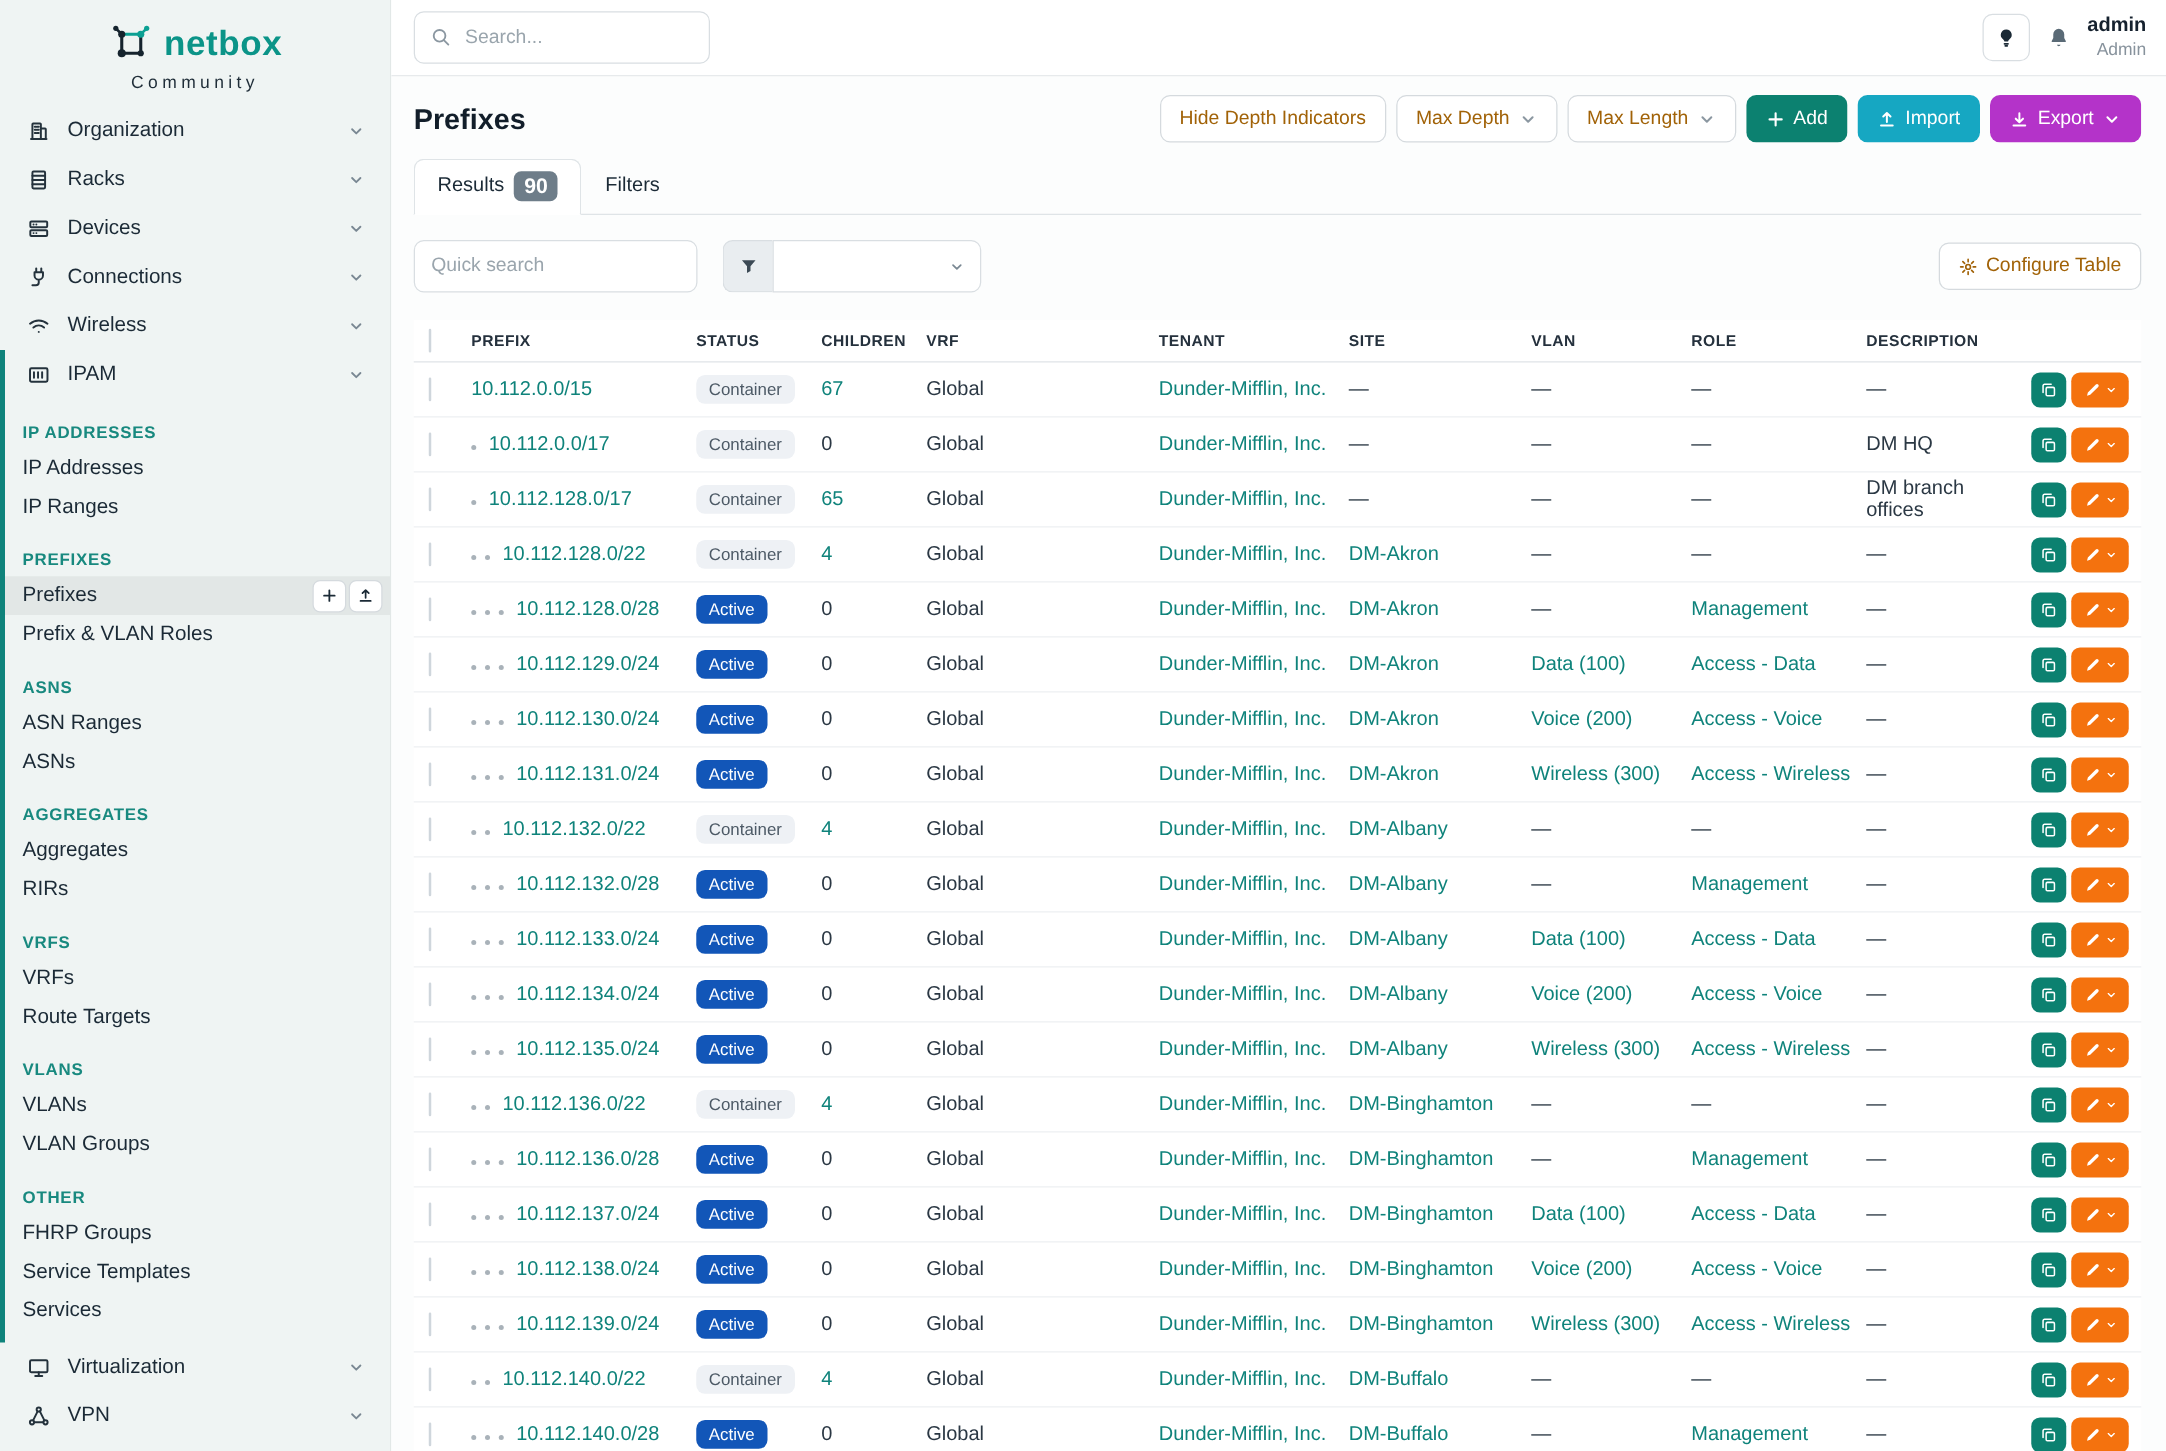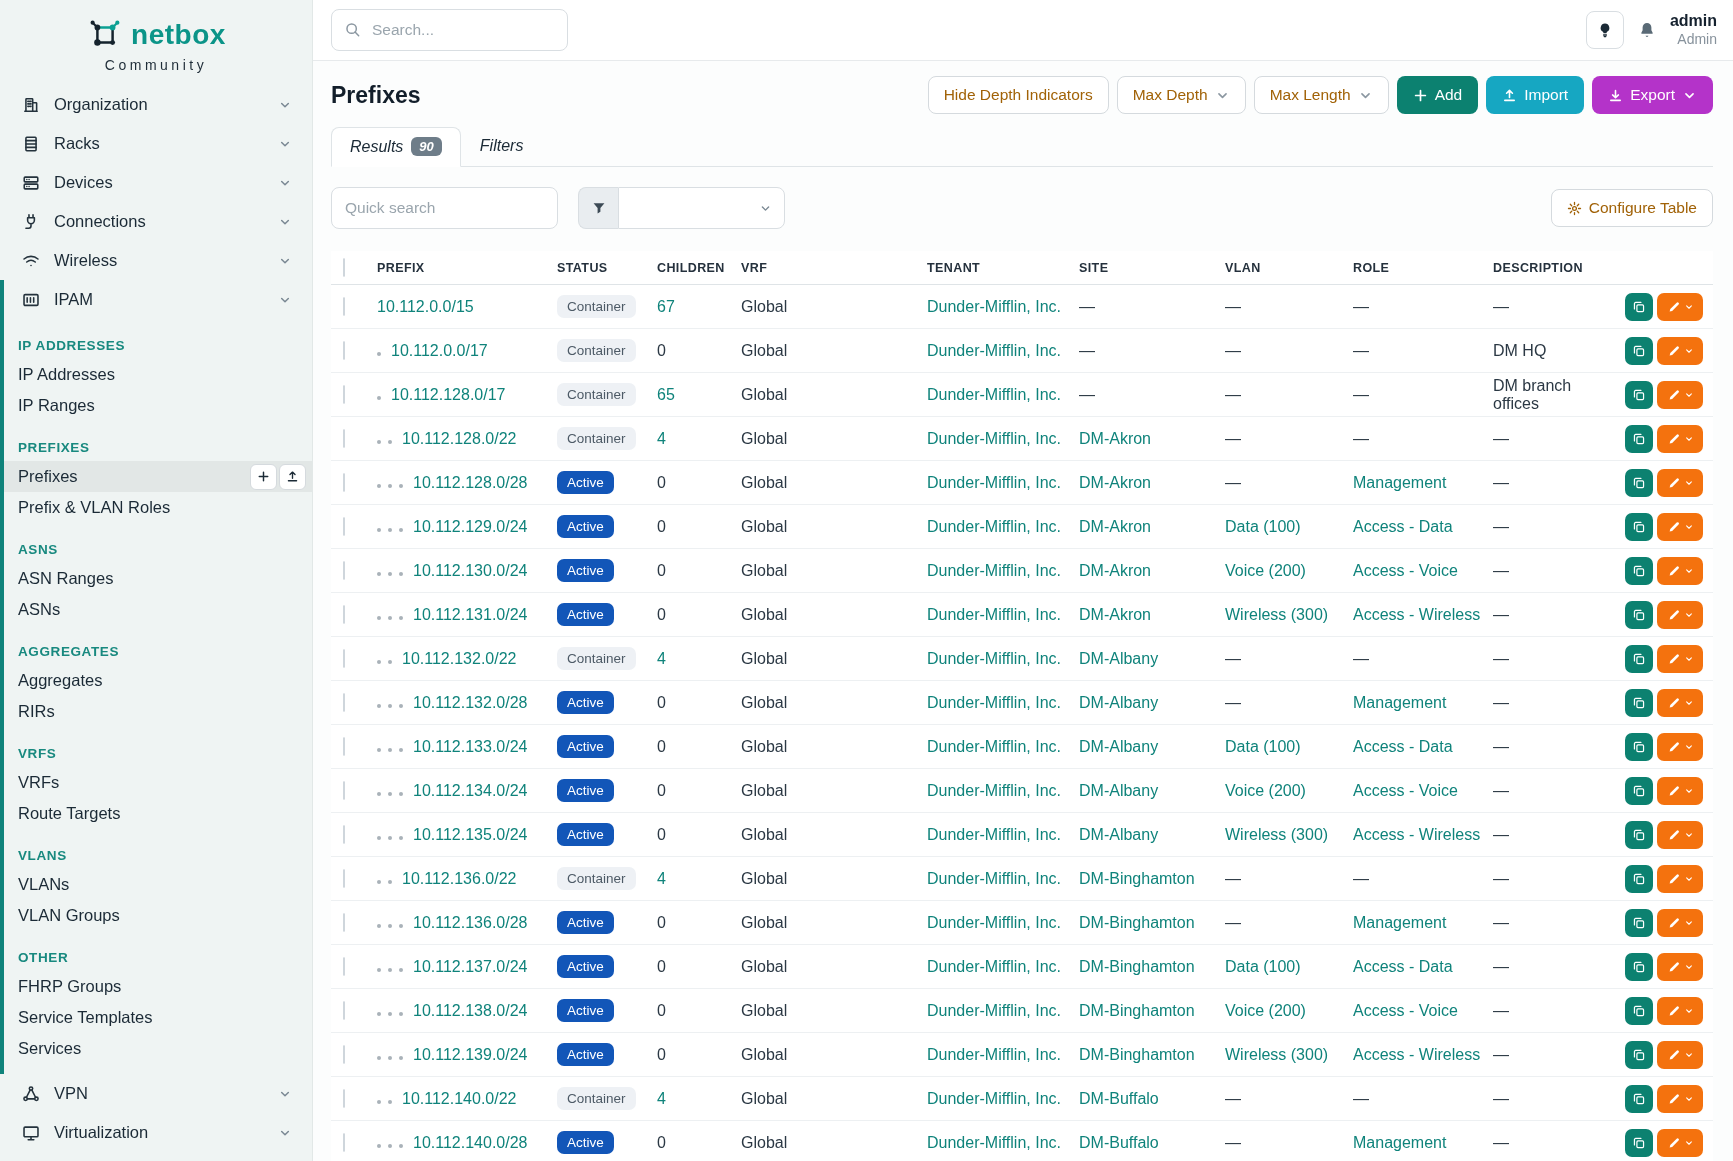--- a/index.html
+++ b/index.html
@@ -58,23 +58,23 @@
   .btn{display:inline-flex;align-items:center;gap:7px;height:38px;padding:0 15px;border-radius:8px;font-size:15.5px;border:1px solid transparent;cursor:pointer;font-family:inherit;}
   .btn .ic{width:15px;height:15px;}
   .btn-default{background:#fff;border-color:#d5dade;color:#a16207;}
   .btn-default .chev{color:#8b97a1;}
   .btn-add{background:var(--c-add-button);color:#fff;align-items:center;}
   .btn-import{background:var(--c-import-button);color:#fff;}
   .btn-export{background:var(--c-export-button);color:#fff;}
   .chev{width:13px;height:13px;}
 
   .tabs{margin-top:12px;display:flex;border-bottom:1px solid var(--border);}
-  .tab{display:flex;align-items:center;gap:8px;padding:9px 18px 10px;font-size:16px;color:#1b2a36;cursor:pointer;border:1px solid transparent;font-style:italic;}
+  .tab{display:flex;align-items:center;gap:8px;padding:9px 18px 10px;font-size:16px;color:#1b2a36;cursor:pointer;border:1px solid transparent;}
   .tab.active{background:#fff;border-color:var(--border);border-bottom-color:#fff;border-radius:8px 8px 0 0;margin-bottom:-1px;}
-  .count-badge{background:var(--c-results-badge);color:#fff;font-size:13px;font-weight:600;border-radius:6px;padding:2px 8px;}
+  .count-badge{background:var(--c-results-badge);color:#fff;font-size:17px;font-weight:600;border-radius:6px;padding:2px 8px;}
 
   .controls{margin-top:20px;display:flex;align-items:center;}
   .quick-search{width:227px;height:42px;border:1px solid #d9dee2;border-radius:8px;padding:0 13px;font-size:15.5px;background:#fff;outline:none;color:var(--c-text);}
   .quick-search::placeholder{color:#9aa5ad;}
   .filter-group{margin-left:20px;display:flex;height:42px;}
   .filter-addon{width:40px;border:1px solid #d9dee2;border-right:none;border-radius:8px 0 0 8px;background:#e9edf0;display:flex;align-items:center;justify-content:center;color:#3c4a55;}
   .filter-addon .ic{width:14px;height:14px;}
   .filter-select{width:167px;border:1px solid #d9dee2;border-radius:0 8px 8px 0;background:#fff;display:flex;align-items:center;justify-content:flex-end;padding-right:12px;color:#7a8893;cursor:pointer;}
   .configure-btn{margin-left:auto;justify-content:flex-end;}
 
@@ -283,41 +283,41 @@
             </div>
             <div class="side-item">
               <span>Services</span>
             </div>
           </div>
       </div>
       <div>
           <div class="nav-item">
             <span class="ic">
               <svg viewBox="0 0 16 16" fill="none" stroke="currentColor" stroke-width="1.4" stroke-linecap="round" stroke-linejoin="round">
+                <rect x="1.8" y="2.8" width="12.4" height="8.6" rx="1"></rect>
+                <path d="M5.5 14h5M8 11.4V14"></path>
+              </svg>
+            </span>
+            <span>Virtualization</span>
+            <span class="ic chev">
+              <svg viewBox="0 0 16 16" fill="none" stroke="currentColor" stroke-width="1.4" stroke-linecap="round" stroke-linejoin="round">
+                <path d="M4.2 6.2L8 10l3.8-3.8" stroke-width="1.7"></path>
+              </svg>
+            </span>
+          </div>
+          <div class="nav-item">
+            <span class="ic">
+              <svg viewBox="0 0 16 16" fill="none" stroke="currentColor" stroke-width="1.4" stroke-linecap="round" stroke-linejoin="round">
                 <circle cx="8" cy="3.2" r="1.5"></circle>
                 <circle cx="3.2" cy="12.3" r="1.5"></circle>
                 <circle cx="12.8" cy="12.3" r="1.5"></circle>
                 <path d="M7.2 4.5L4 10.9M8.8 4.5l3.2 6.4M4.8 12.3h6.4"></path>
               </svg>
             </span>
             <span>VPN</span>
-            <span class="ic chev">
-              <svg viewBox="0 0 16 16" fill="none" stroke="currentColor" stroke-width="1.4" stroke-linecap="round" stroke-linejoin="round">
-                <path d="M4.2 6.2L8 10l3.8-3.8" stroke-width="1.7"></path>
-              </svg>
-            </span>
-          </div>
-          <div class="nav-item">
-            <span class="ic">
-              <svg viewBox="0 0 16 16" fill="none" stroke="currentColor" stroke-width="1.4" stroke-linecap="round" stroke-linejoin="round">
-                <rect x="1.8" y="2.8" width="12.4" height="8.6" rx="1"></rect>
-                <path d="M5.5 14h5M8 11.4V14"></path>
-              </svg>
-            </span>
-            <span>Virtualization</span>
             <span class="ic chev">
               <svg viewBox="0 0 16 16" fill="none" stroke="currentColor" stroke-width="1.4" stroke-linecap="round" stroke-linejoin="round">
                 <path d="M4.2 6.2L8 10l3.8-3.8" stroke-width="1.7"></path>
               </svg>
             </span>
           </div>
           <div class="nav-item"></div>
         </div>
     </nav>
   </aside>

